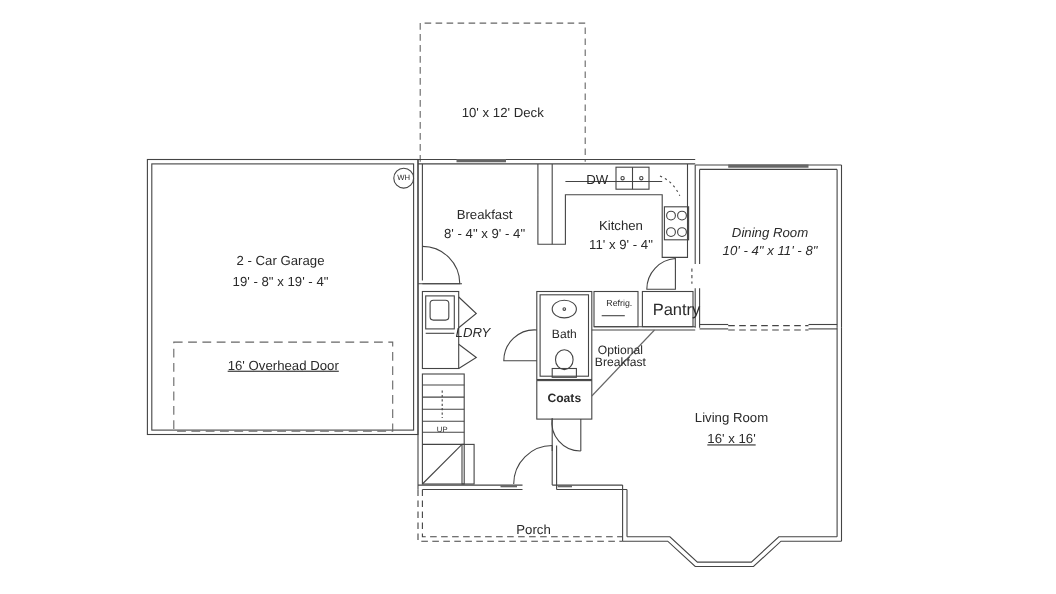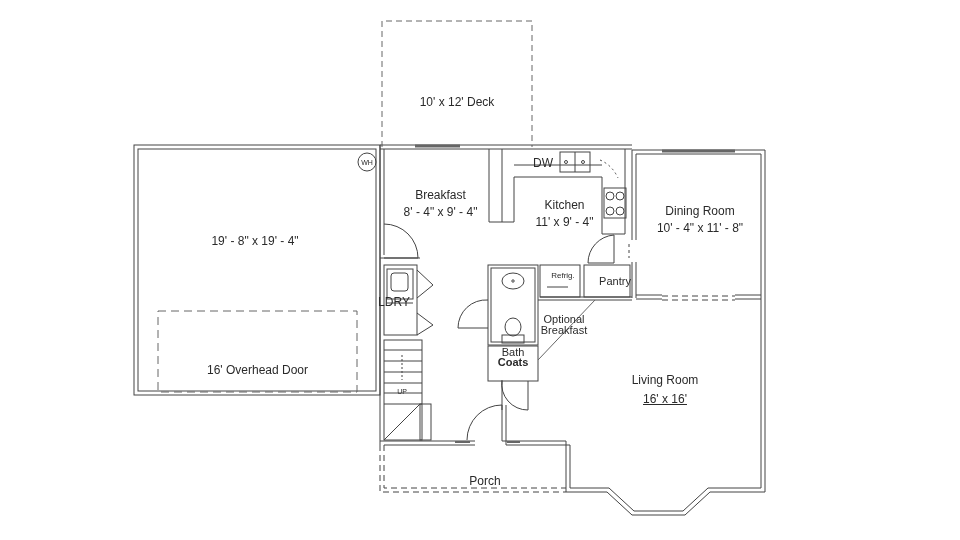--- a/index.html
+++ b/index.html
@@ -151,47 +151,48 @@
 
     <line x1="595" y1="300" x2="538" y2="360" stroke="#666"></line>
 
     <path d="M 502 405 A 35 35 0 0 0 467 440"></path>
   </g>
 </svg>
 
 <div class="lbl" style="left:382px;top:95px;width:150px;">10' x 12' Deck</div>
 
 <div class="lbl" style="left:180px;top:230px;width:150px;">
+  <span class="room-name">2 - Car Garage</span>
   <span class="room-dim" style="margin-top:4px;">19' - 8" x 19' - 4"</span>
 </div>
-<div class="lbl" style="left:158px;top:363px;width:199px;">16' Overhead Door</div>
+<div class="lbl" style="left:158px;top:325px;width:199px;text-decoration:underline;">16' Overhead Door</div>
 <div class="lbl lbl-xs" style="left:358px;top:155px;width:18px;">WH</div>
 
 <div class="lbl" style="left:398px;top:188px;width:85px;">
   <span class="room-name">Breakfast</span>
   <span class="room-dim" style="margin-top:2px;">8' - 4" x 9' - 4"</span>
 </div>
 
 <div class="lbl" style="left:527px;top:198px;width:75px;">
   <span class="room-name">Kitchen</span>
   <span class="room-dim" style="margin-top:2px;">11' x 9' - 4"</span>
 </div>
 <div class="lbl" style="left:532px;top:156px;width:22px;">DW</div>
 
-<div class="lbl" style="left:640px;top:204px;width:120px;">
+<div class="lbl" style="left:640px;top:204px;width:120px;font-style:italic;">
   <span class="room-name">Dining Room</span>
   <span class="room-dim" style="margin-top:2px;">10' - 4" x 11' - 8"</span>
 </div>
 
-<div class="lbl" style="left:376px;top:295px;width:36px;">LDRY</div>
+<div class="lbl" style="left:412px;top:295px;width:36px;font-style:italic;">LDRY</div>
 <div class="lbl lbl-xs" style="left:392px;top:384px;width:20px;">UP</div>
 
-<div class="lbl lbl-sm" style="left:490px;top:299px;width:46px;font-size:11px;margin-top:48px;">Bath</div>
+<div class="lbl lbl-sm" style="left:490px;top:299px;width:46px;font-size:11px;">Bath</div>
 <div class="lbl lbl-sm" style="left:542px;top:270px;width:42px;font-size:8px;">Refrig.</div>
-<div class="lbl lbl-sm" style="left:585px;top:276px;width:60px;font-size:11px;">Pantry</div>
+<div class="lbl lbl-sm" style="left:585px;top:276px;width:60px;font-size:15px;">Pantry</div>
 
 <div class="lbl lbl-sm" style="left:538px;top:314px;width:52px;">
   <span class="room-name">Optional</span>
   <span class="room-dim">Breakfast</span>
 </div>
 
 <div class="lbl lbl-sm" style="left:490px;top:357px;width:46px;font-size:11px;font-weight:bold;">Coats</div>
 
 <div class="lbl" style="left:610px;top:373px;width:110px;">
   <span class="room-name">Living Room</span>

